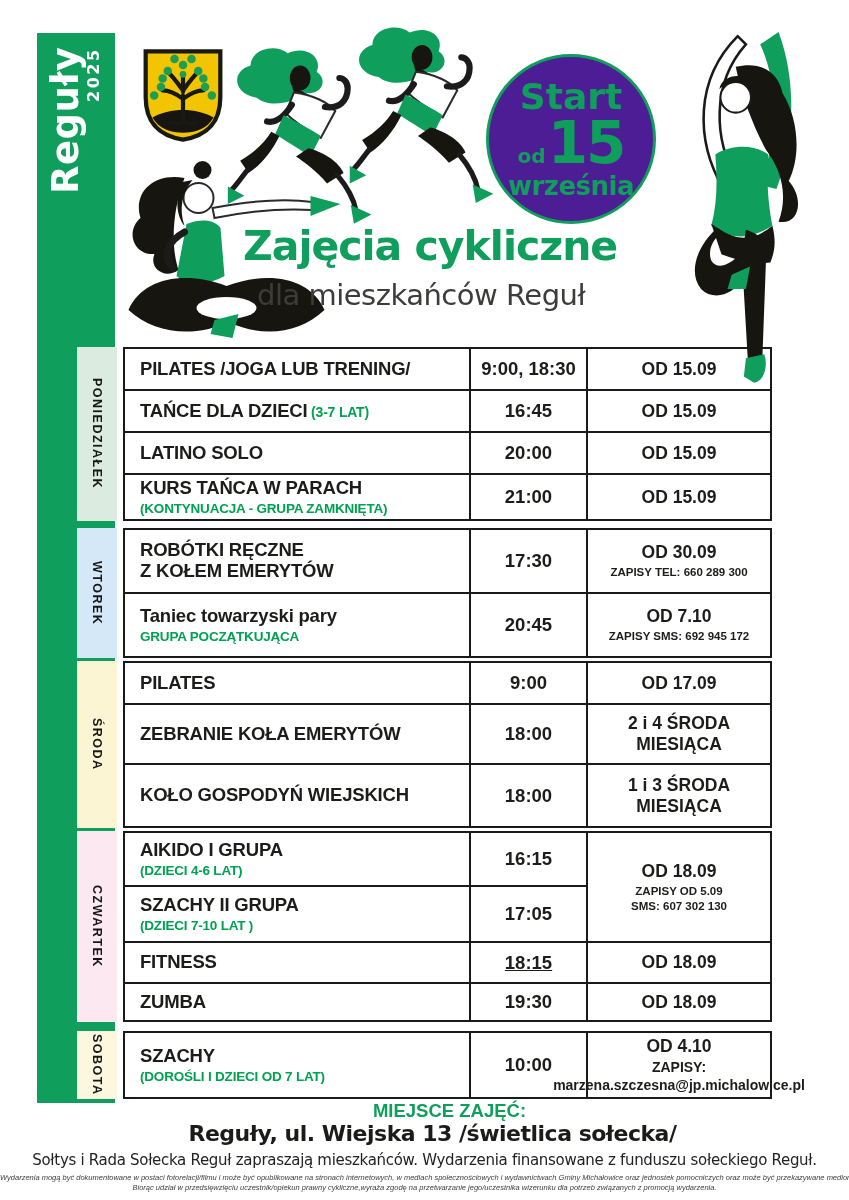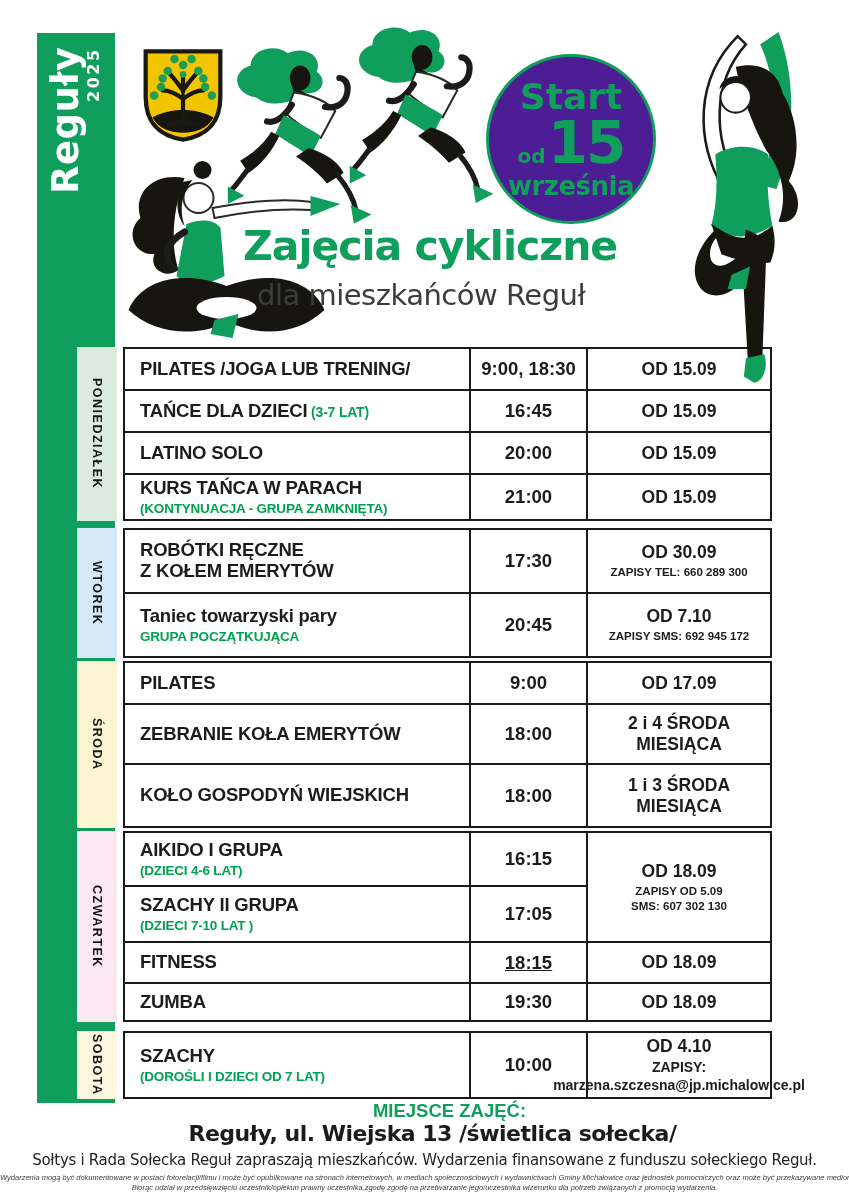--- a/index.html
+++ b/index.html
@@ -323,15 +323,15 @@
 marzena.szczesna@jp.michalowice.pl</div>
           </div>
         </div>
       </div>
     </div>
 
   <div class="f-place-label">MIEJSCE ZAJĘĆ:</div>
   <div class="f-place">Reguły, ul. Wiejska 13 /świetlica sołecka/</div>
   <div class="f-invite">Sołtys i Rada Sołecka Reguł zapraszają mieszkańców. Wydarzenia finansowane z funduszu sołeckiego Reguł.</div>
   <div class="f-legal1">Wydarzenia mogą być dokumentowane w postaci fotorelacji/filmu i może być opublikowane na stronach internetowych, w mediach społecznościowych i wydawnictwach Gminy Michałowice oraz jednostek pomocniczych oraz może być przekazywane mediom.</div>
-  <div class="f-legal2">Biorąc udział w przedsięwzięciu uczestnik/opiekun prawny uczestnika,zgodę zgodę na przetwarzanie jego/uczestnika wizerunku dla potrzeb związanych z promocją wydarzenia.</div>
+  <div class="f-legal2">Biorąc udział w przedsięwzięciu uczestnik/opiekun prawny cykliczne,wyraża zgodę na przetwarzanie jego/uczestnika wizerunku dla potrzeb związanych z promocją wydarzenia.</div>
 
 </div>
 
 </body></html>

